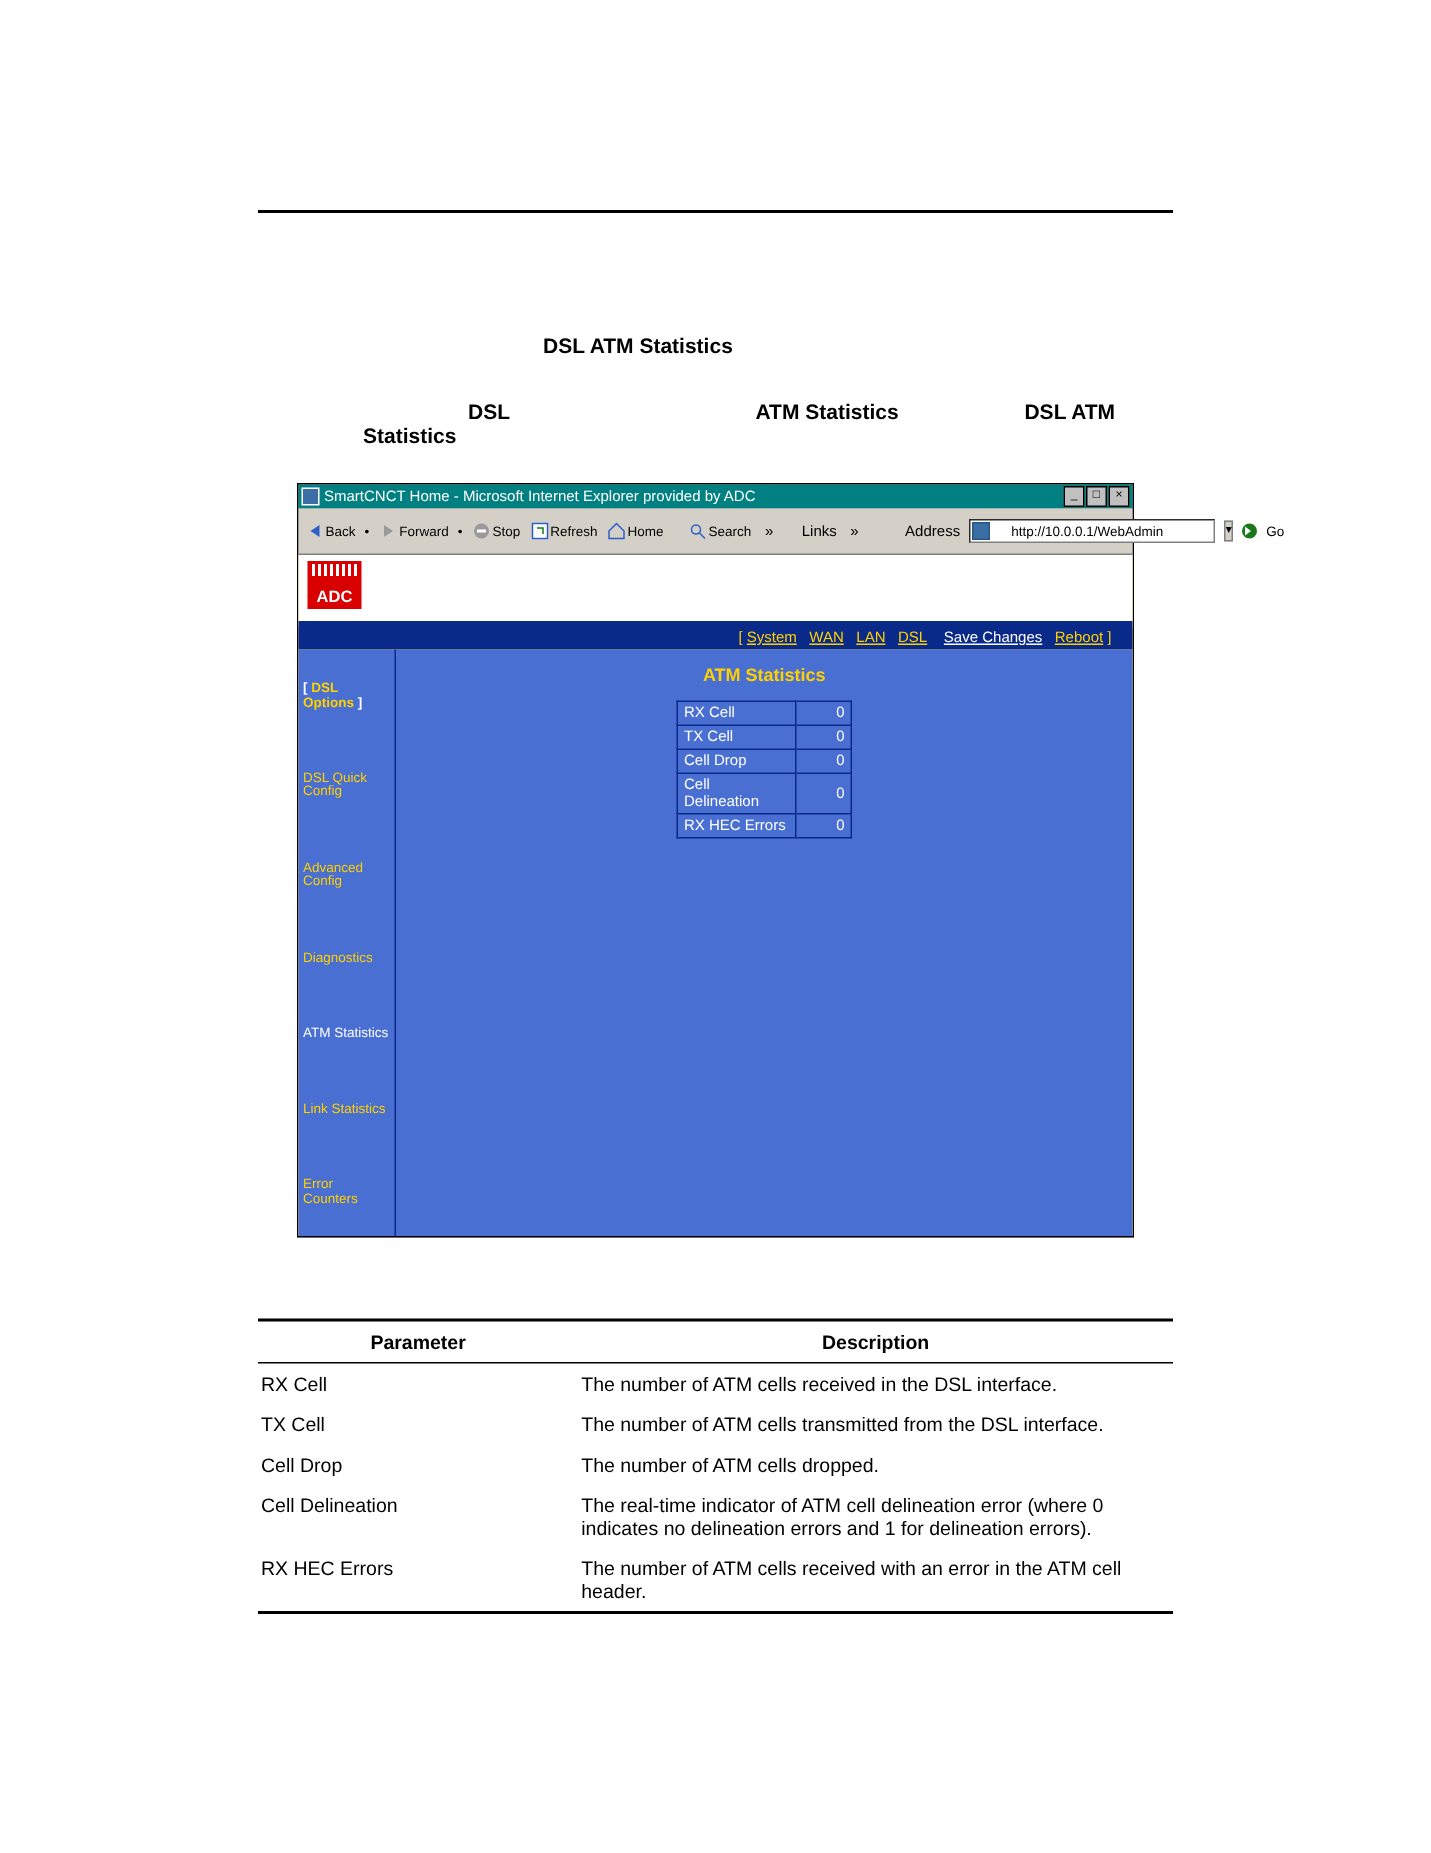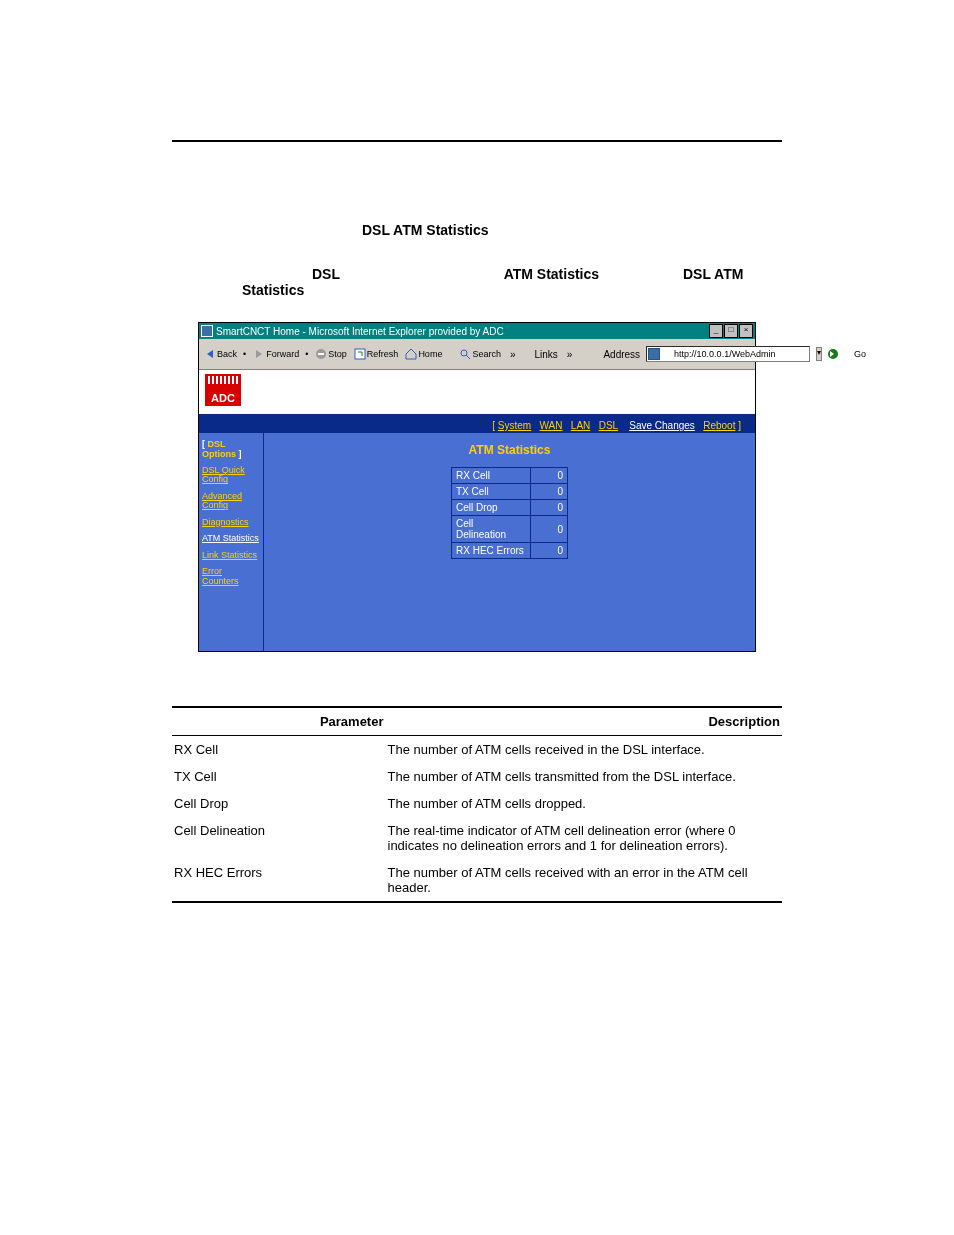--- a/index.html
+++ b/index.html
@@ -85,21 +85,21 @@
   .sep {width:1px;height:22px;background:#808080;margin:0 2px;}
   .chev {font-size:10px;color:#000;padding:0 3px;}
   .links-lbl{font-size:10px;color:#000;}
   .addr-lbl{font-size:10px;color:#000;margin-left:12px;}
   .addr-box{
     flex:1;display:flex;align-items:center;height:14px;background:#fff;border:1px inset #808080;
     font-size:9px;padding:0 1px;gap:14px;min-width:160px;
   }
   .addr-icon{width:10px;height:10px;background:#3b6ea5;border:1px solid #295585;}
   .addr-drop{width:10px;height:12px;background:#d4d0c8;border:1px solid #808080;font-size:8px;text-align:center;line-height:10px;}
-  .go-btn{font-size:9px;display:flex;align-items:center;gap:16px;}
+  .go-btn{font-size:9px;display:flex;align-items:center;gap:6px;}
   .go-ico{width:10px;height:10px;border-radius:50%;background:#1a7a1a;position:relative;}
   .go-ico::after{content:"";position:absolute;left:2px;top:2px;border-left:4px solid #fff;border-top:3px solid transparent;border-bottom:3px solid transparent;}
 
   .ie-client {
     display:flex;flex-direction:column;background:#fde047;
   }
   .adc-bar{
     background:#fff;height:36px;padding:4px 6px;border-bottom:4px solid #0a2a8a;
   }
   .adc-logo{
@@ -113,47 +113,47 @@
   .nav-strip{
     background:#0a2a8a;color:#fff;font-size:10px;text-align:right;padding:2px 14px;
   }
   .nav-strip a{color:#ffd000;text-decoration:underline;}
   .nav-strip .plain{color:#ffd000;}
   .nav-strip .sv{color:#fff;text-decoration:underline;}
   .client-body{
     display:flex;min-height:218px;background:#4a6fd3;
   }
   .side-col{
-    width:58px;border-right:1px solid #0a2a8a;padding:6px 3px;color:#ffd000;font-size:9px;
+    width:58px;border-right:1px solid #0a2a8a;padding:20px 3px;color:#ffd000;font-size:9px;
     display:flex;flex-direction:column;gap:7px;
   }
   .side-head{color:#ffd000;font-weight:bold;}
   .side-head .w{color:#fff;}
-  .side-link{color:#ffd000;text-decoration:underline;line-height:1.05;}
+  .side-link{color:#ffd000;line-height:1.05;margin-top:34px;}
   .side-link.active{color:#fff;}
   .main-col{
     flex:1;display:flex;flex-direction:column;align-items:center;padding:10px 0;
   }
   .main-title{color:#ffd000;font-weight:bold;font-size:12px;margin-bottom:10px;}
   .stat-table{border-collapse:collapse;}
   .stat-table td{
     border:1px solid #0a2a8a;color:#fff;font-size:10px;padding:2px 4px;
     background:#4a6fd3;
   }
   .stat-table td.val{text-align:right;width:28px;}
   .stat-table td.lbl{width:70px;}
 
   
   .param-table {
     width:100%;
     border-collapse:collapse;
     font-size:13px;
   }
   .param-table thead th{
-    text-align:right;font-weight:bold;
+    text-align:center;font-weight:bold;
     border-top:2px solid #000;border-bottom:1px solid #000;
     padding:6px 2px;
   }
   .param-table tbody td{
     padding:6px 2px;vertical-align:top;
   }
   .param-table tbody tr:last-child td{
     border-bottom:2px solid #000;
   }
   .param-table th:first-child, .param-table td:first-child{width:35%;}

